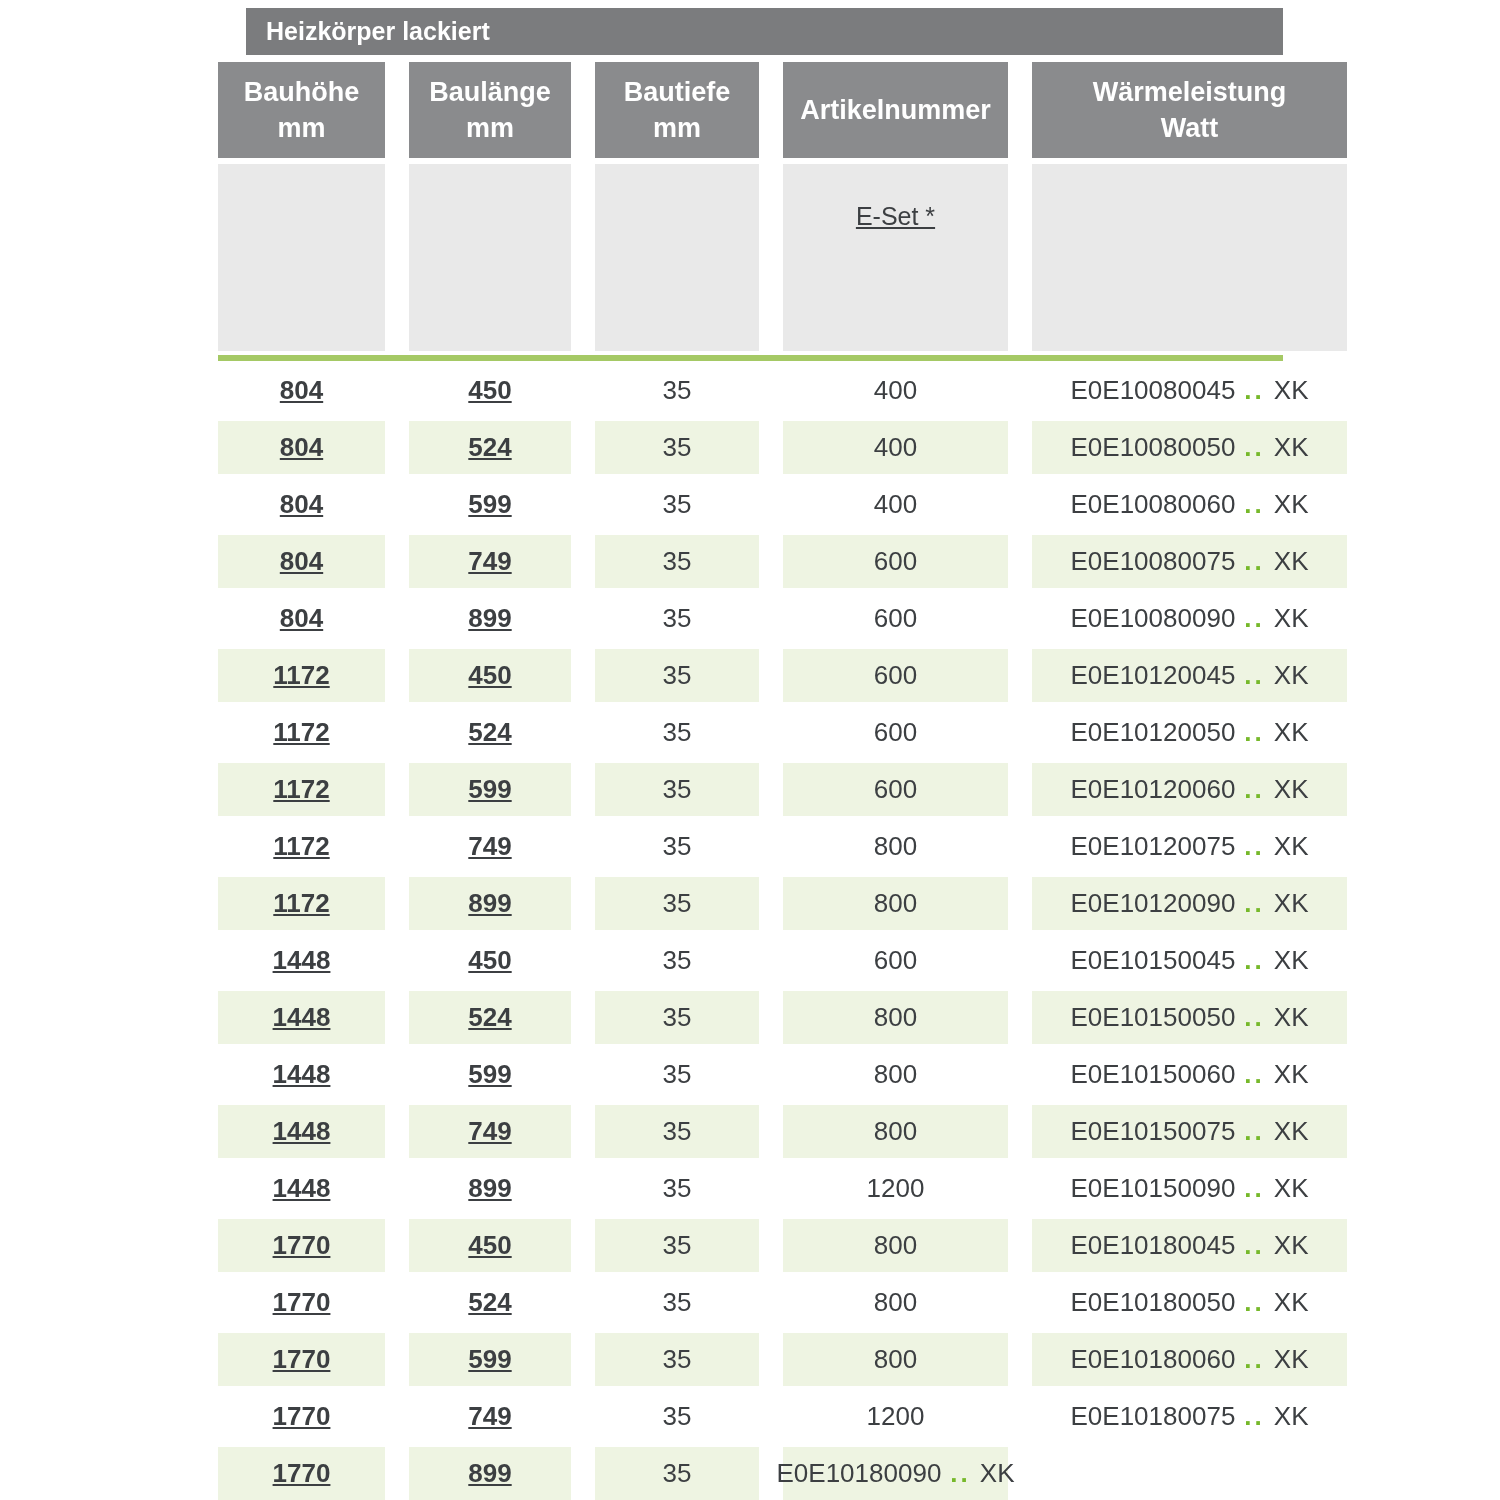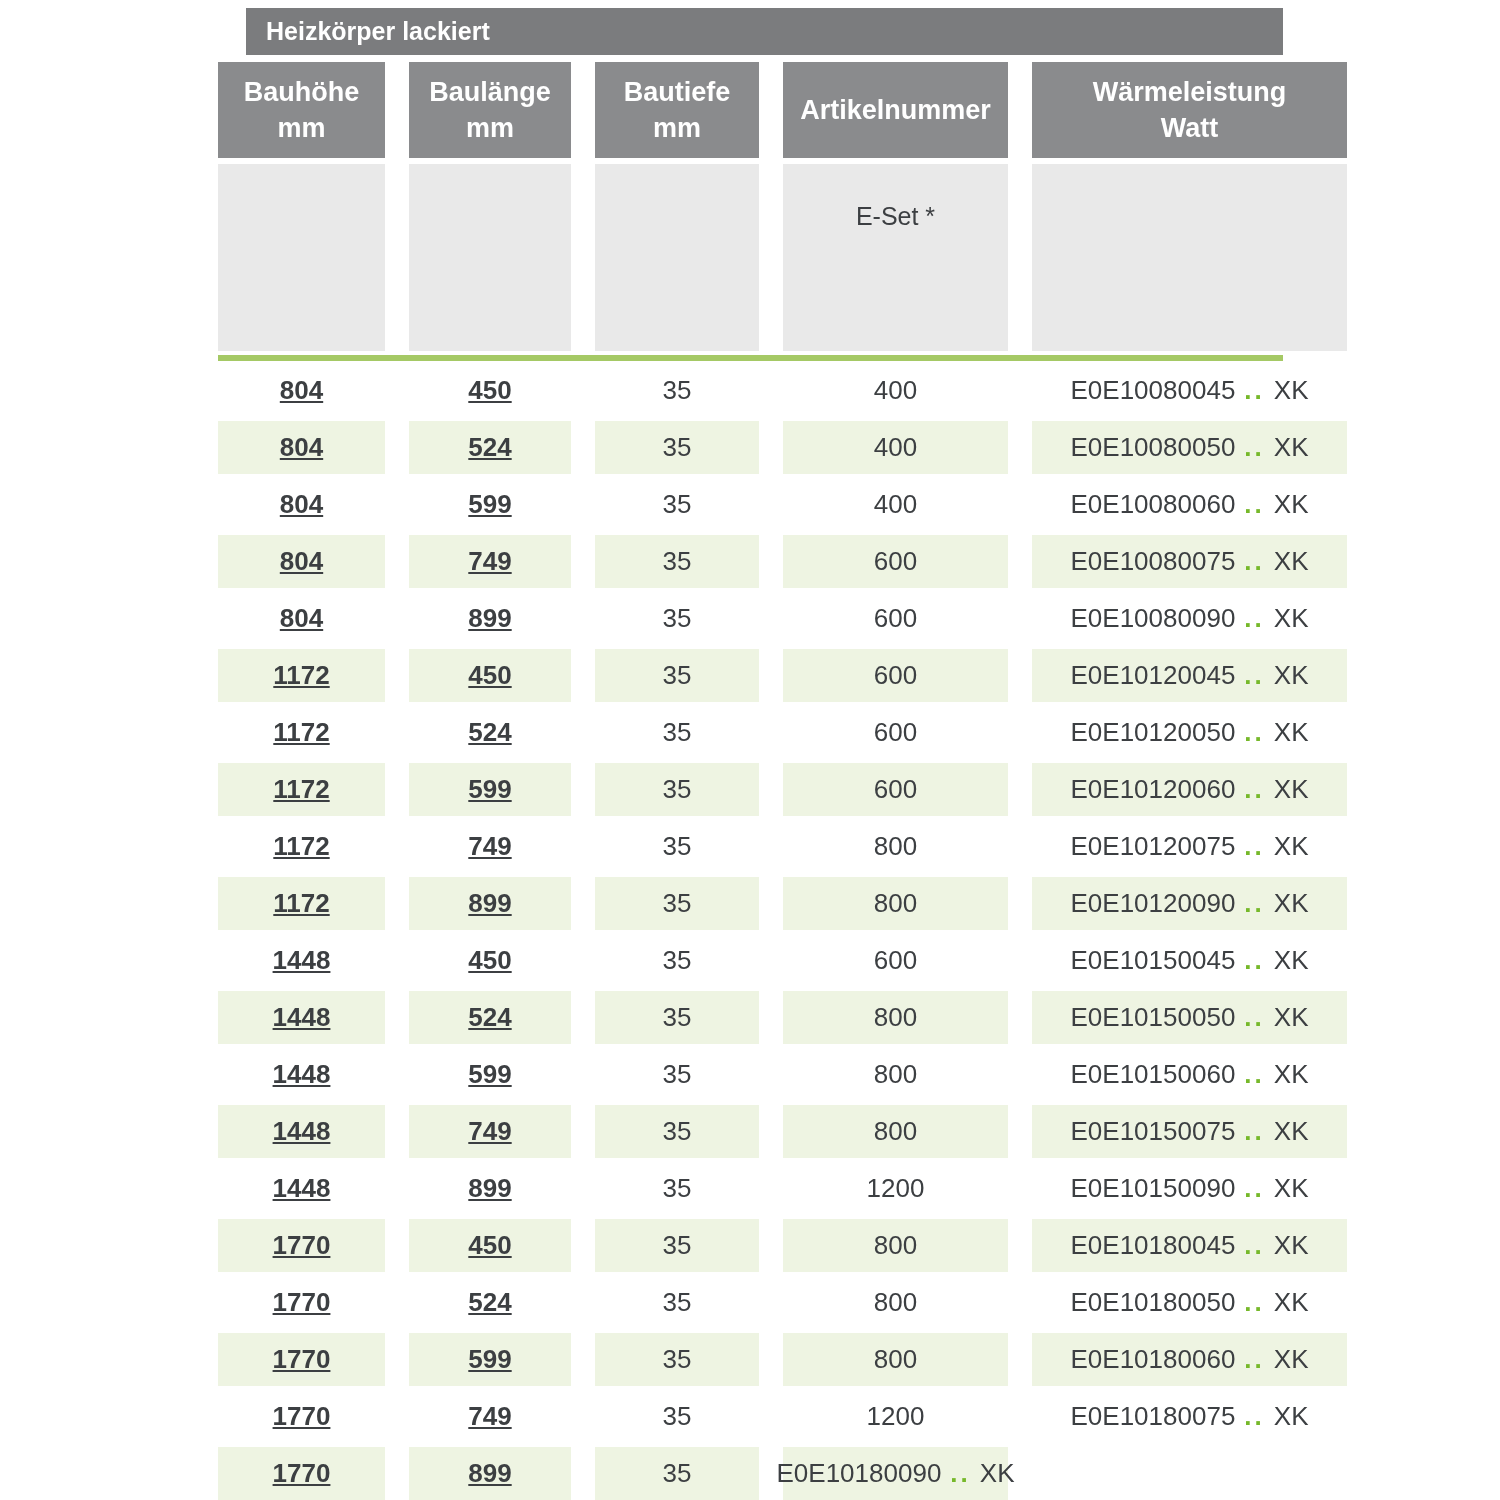--- a/index.html
+++ b/index.html
@@ -26,21 +26,21 @@
     display:grid;
     grid-template-columns:167px 162px 164px 225px 315px;
     column-gap:24px;
   }
   .header-row{margin-bottom:6px;}
   .hcell{
     height:96px;background:var(--header-bg);color:#fff;font-weight:bold;font-size:27px;
     display:flex;flex-direction:column;align-items:center;justify-content:center;
     line-height:1.35;text-align:center;
   }
-  .scell{height:187px;background:var(--subheader-bg);}
+  .scell{height:187px;background:var(--subheader-bg);text-decoration:underline;}
   .scell.eset{
     display:flex;justify-content:center;align-items:flex-start;
     padding-top:38px;font-size:25px;color:var(--text);
   }
   .accent-line{height:6px;background:var(--accent);margin:4px 0 3px 0;}
   .row{height:53px;margin-bottom:4px;}
   .row .cell{
     display:flex;align-items:center;justify-content:center;
     font-size:26px;background:#ffffff;white-space:nowrap;
   }

